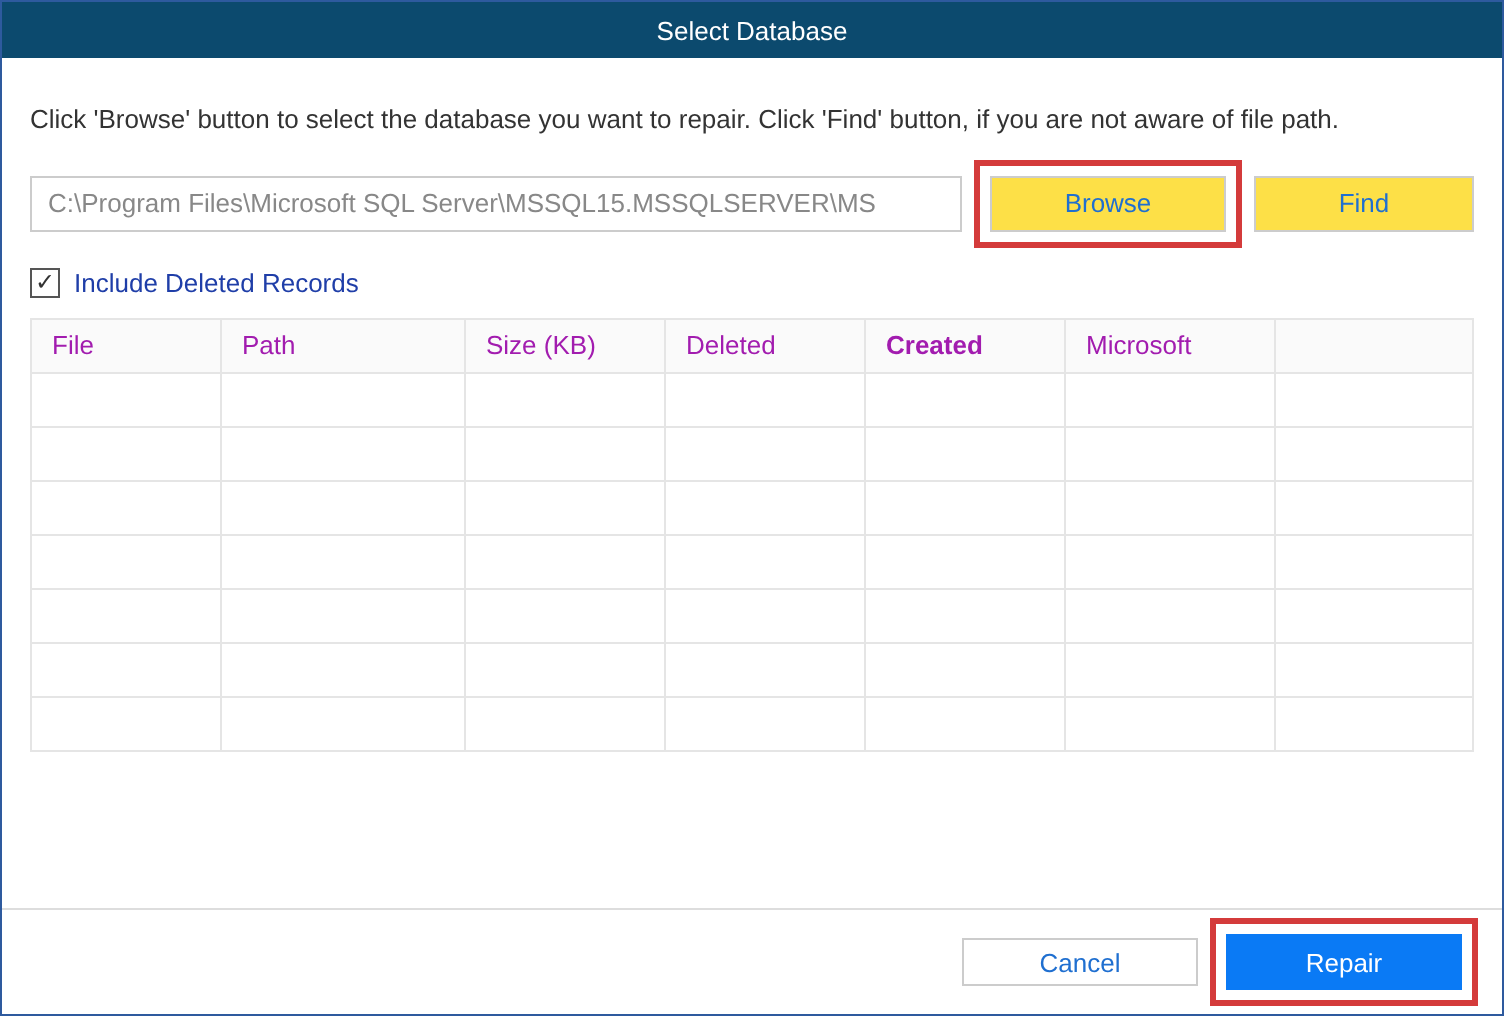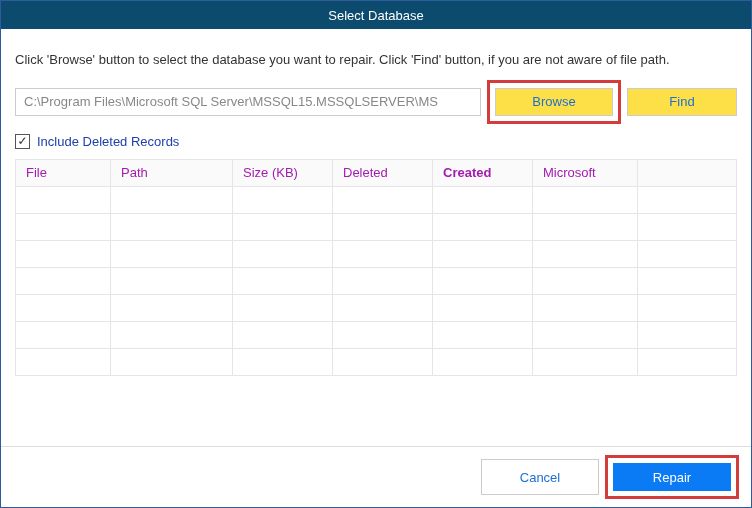--- a/index.html
+++ b/index.html
@@ -117,21 +117,21 @@
       right: 0;
       padding: 12px 14px 0;
       border-top: 1px solid #ddd;
       display: flex;
       justify-content: flex-end;
       gap: 6px;
       align-items: center;
     }
     .btn-cancel {
       width: 118px;
-      height: 36px;
+      height: 24px;
       border: 1px solid #ccc;
       background: #fff;
       color: #1f6fd0;
       font-size: 13px;
       cursor: pointer;
     }
     .repair-highlight {
       border: 3px solid #d43b3b;
       padding: 5px;
       margin: -8px -2px -8px 0;

